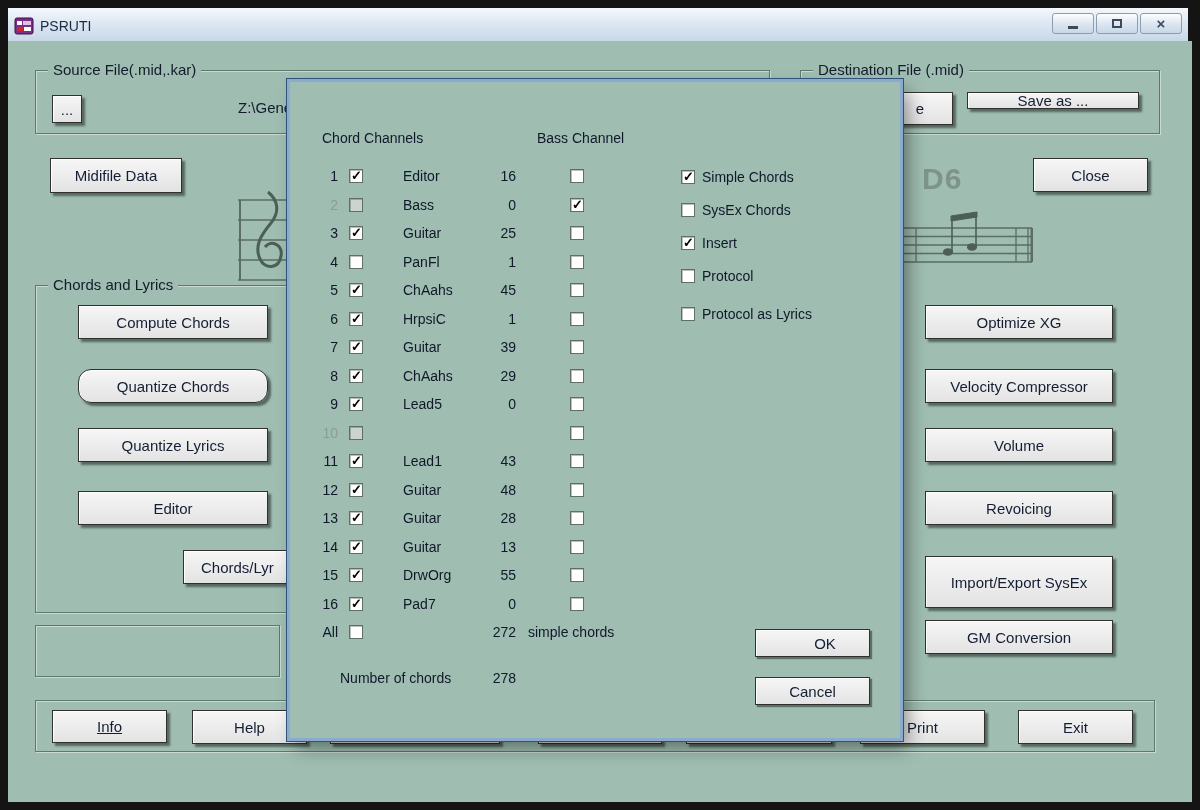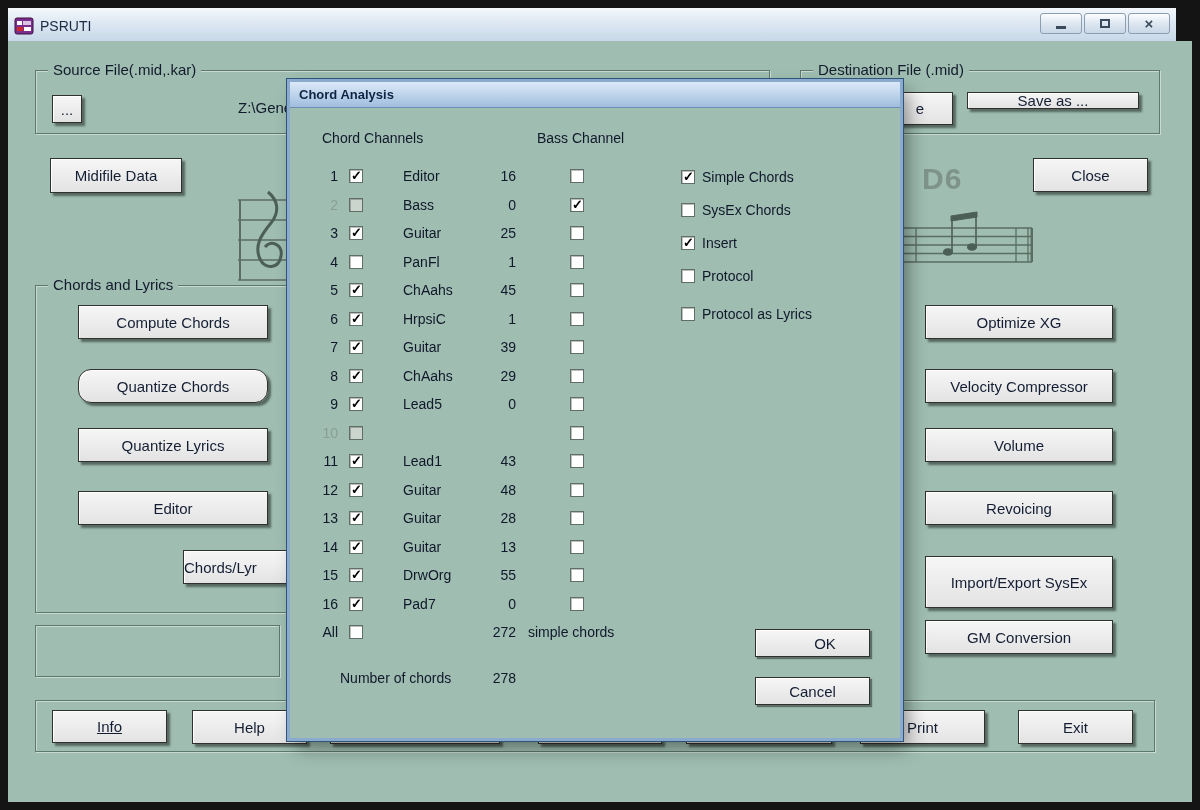--- a/index.html
+++ b/index.html
@@ -1,20 +1,20 @@
 <!DOCTYPE html>
 <html><head>
 <meta charset="utf-8">
 <style>
   * { margin:0; padding:0; box-sizing:border-box; font-family:"Liberation Sans", sans-serif; }
   html,body { width:1200px; height:810px; background:#0d0d0d; overflow:hidden; }
   .window { position:absolute; inset:0; background:#141414; }
 
   
-  .titlebar { position:absolute; left:8px; right:24px; top:8px; height:36px;
+  .titlebar { position:absolute; left:8px; right:12px; top:8px; height:36px;
     background:linear-gradient(#f4f8fc, #dce7f2 45%, #c6d6e7);
     border-bottom:1px solid #8498ad; display:flex; align-items:center; }
   .app-icon { width:20px; height:20px; margin:0 6px 0 6px; display:inline-block; }
   .title-text { font-size:14px; color:#1b2a41; }
   .caption-buttons { position:absolute; right:6px; top:5px; display:flex; gap:2px; }
   .cap-btn { width:42px; height:21px; border:1px solid #8d9db0; border-radius:3px;
     background:linear-gradient(#fdfeff,#dde7f1 50%,#c9d7e6); display:flex; align-items:center; justify-content:center; }
   .min-glyph { width:10px; height:3px; background:#3c4b5c; margin-top:8px; }
   .max-glyph { width:10px; height:9px; border:2px solid #3c4b5c; }
   .close-glyph { font-size:15px; font-weight:bold; color:#3c4b5c; line-height:1; }
@@ -25,21 +25,21 @@
   .group { position:absolute; border:1px solid #5d786c; box-shadow:1px 1px 0 rgba(235,243,238,.55), inset 1px 1px 0 rgba(235,243,238,.55); }
   .group-label { position:absolute; top:-10px; left:12px; background:#9fbdb1; padding:0 5px; font-size:15px; color:#131b2c; white-space:nowrap; }
 
   .btn { position:absolute; background:linear-gradient(#f6f6f6,#e3e3e3);
     border:1px solid #30302f; box-shadow:inset 1px 1px 0 #ffffff, 3px 3px 2px rgba(25,35,30,.55);
     color:#141e33; font-size:15px; display:flex; align-items:center; justify-content:center;
     white-space:nowrap; cursor:default; }
   .btn.disabled { background:linear-gradient(#d8e2db,#c5d4cb); color:#87988f; border-color:#5c6f66;
     box-shadow:inset 1px 1px 0 #e7eee9, 3px 3px 2px rgba(25,35,30,.3); }
   .btn.fragment-right { justify-content:flex-end; padding-right:28px; }
-  .btn.fragment-left { justify-content:flex-start; }
+  .btn.fragment-left { justify-content:flex-start; padding-left:17px; }
 
   .plain-label { position:absolute; font-size:15px; color:#131b2c; white-space:nowrap; }
   .chord-display { position:absolute; font-size:30px; font-weight:bold; color:#7e948a; letter-spacing:1px; }
 
   
   .dialog { position:absolute; left:282px; top:41px; width:610px; height:656px; background:#9fbdb1; z-index:10;
     box-shadow:0 0 0 3px #8aabce, 0 0 0 4px #2f5379, 7px 9px 18px rgba(0,0,0,.45); }
   .dlg-titlebar { position:absolute; left:0; top:0; right:0; height:26px;
     background:linear-gradient(#dbe9f8,#bcd2ea 55%,#9fbddd); border-bottom:1px solid #6e8fb4;
     display:flex; align-items:center; }
@@ -174,23 +174,20 @@
     <div class="group" style="left:27px; top:659px; width:1120px; height:52px;"></div>
     <div class="btn" style="left:44px; top:669px; width:115px; height:33px;text-decoration:underline;">Info</div>
     <div class="btn" style="left:184px; top:669px; width:115px; height:34px;">Help</div>
     <div class="btn" style="left:322px; top:669px; width:170px; height:34px;"></div>
     <div class="btn" style="left:530px; top:669px; width:124px; height:34px;"></div>
     <div class="btn" style="left:678px; top:669px; width:146px; height:34px;"></div>
     <div class="btn" style="left:852px; top:669px; width:125px; height:34px;">Print</div>
     <div class="btn" style="left:1010px; top:669px; width:115px; height:34px;">Exit</div>
 
     <div class="dialog">
-      <div class="dlg-titlebar">
-        <span class="dlg-title">Chord Analysis</span>
-      </div>
 
       <span class="dlg-header" style="left:32px; top:48px;">Chord Channels</span>
       <span class="dlg-header" style="left:247px; top:48px;">Bass Channel</span>
 
       <div class="ch-rows">
           <div class="ch-row">
             <span class="ch-num">1</span>
             <span class="cb col-chord checked"></span>
             <span class="ch-name">Editor</span>
             <span class="ch-prog">16</span>

